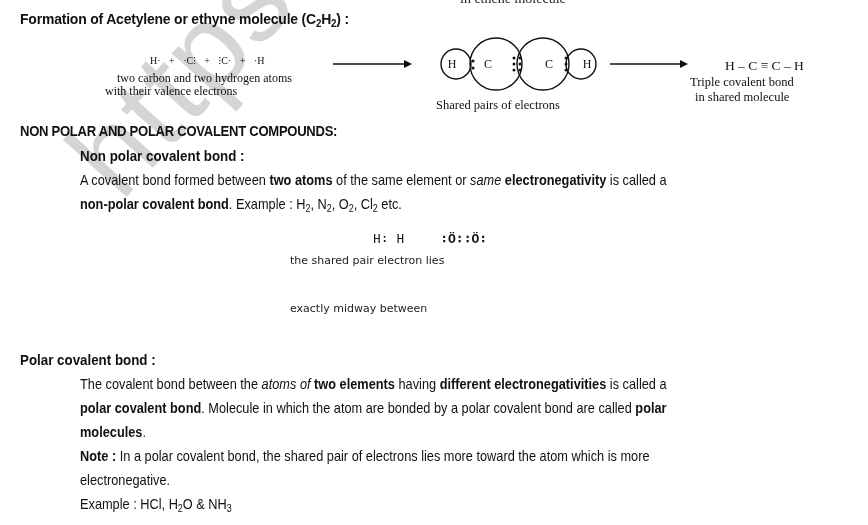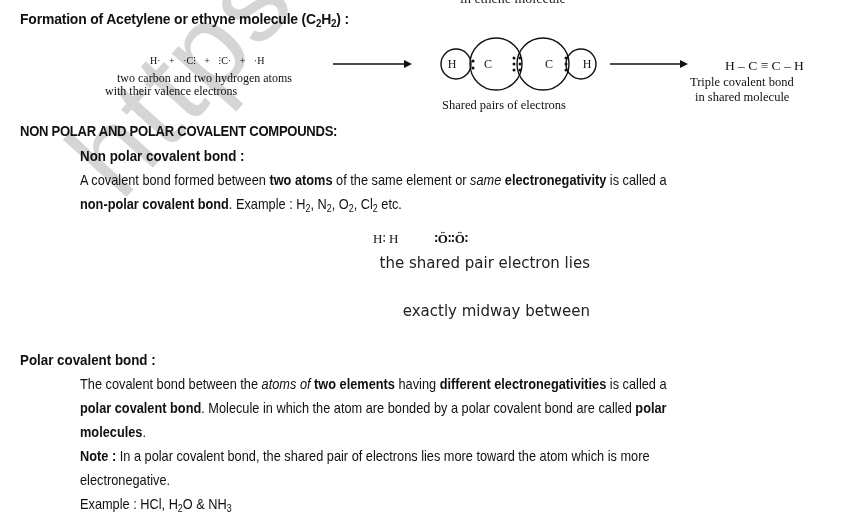--- a/index.html
+++ b/index.html
@@ -22,32 +22,32 @@
   .content { position: absolute; inset: 0; z-index: 1; padding-left: 21px; }
 
   .cropped-top { left: 460px; top: -9px; font-family: "Liberation Serif", serif; font-size: 14px; color:#222; }
 
   .h-title { left: 20px; top: 10px; font-weight: bold; font-size: 15px; letter-spacing: -0.2px; transform: scaleX(0.93); transform-origin: left top; }
 
   .eq-left { left: 150px; top: 53px; font-family: "Liberation Serif", serif; font-size: 10px; word-spacing: 6px; }
   .cap-left1 { left: 82px; top: 71px; font-family: "Liberation Serif", serif; font-size: 12px; margin-left: 35px; }
   .cap-left2 { left: 105px; top: 84px; font-family: "Liberation Serif", serif; font-size: 12px; }
 
-  .cap-mid { left: 436px; top: 98px; font-family: "Liberation Serif", serif; font-size: 12.5px; margin-left: 6px; }
+  .cap-mid { left: 436px; top: 98px; font-family: "Liberation Serif", serif; font-size: 12.5px; }
   .formula { left: 708px; top: 58px; font-family: "Liberation Serif", serif; font-size: 13.5px; margin-left: 17px; }
   .cap-right1 { left: 690px; top: 75px; font-family: "Liberation Serif", serif; font-size: 12.5px; text-align: right; }
   .cap-right2 { left: 695px; top: 90px; font-family: "Liberation Serif", serif; font-size: 12.5px; }
 
   .h2 { left: 20px; top: 123px; font-weight: bold; font-size: 14.5px; transform: scaleX(0.9); transform-origin: left top; letter-spacing: -0.3px; }
   .h3 { font-weight: bold; font-size: 14.5px; transform: scaleX(0.92); transform-origin: left top; }
   .para { font-size: 14.5px; transform: scaleX(0.88); transform-origin: left top; }
 
-  .lewis { left: 373px; top: 231px; font-family: Liberation Serif, serif; font-size: 13px; }
+  .lewis { left: 373px; top: 231px; font-family: Liberation Mono, monospace; font-size: 13px; }
   .lewis .o { margin-left: 36px; font-weight: bold; }
-  .mid-cap { font-family: "DejaVu Sans", sans-serif; font-size: 15px; color:#222; text-align: right; width: 300px; left: 290px; }
+  .mid-cap { font-family: "DejaVu Sans", sans-serif; font-size: 11px; color:#222; text-align: left; width: 300px; left: 290px; }
 </style>
 </head>
 <body>
 
 <div class="watermark">https://www</div>
 
 <div class="content">
 
   <div class="abs cropped-top">in ethene molecule</div>
 

